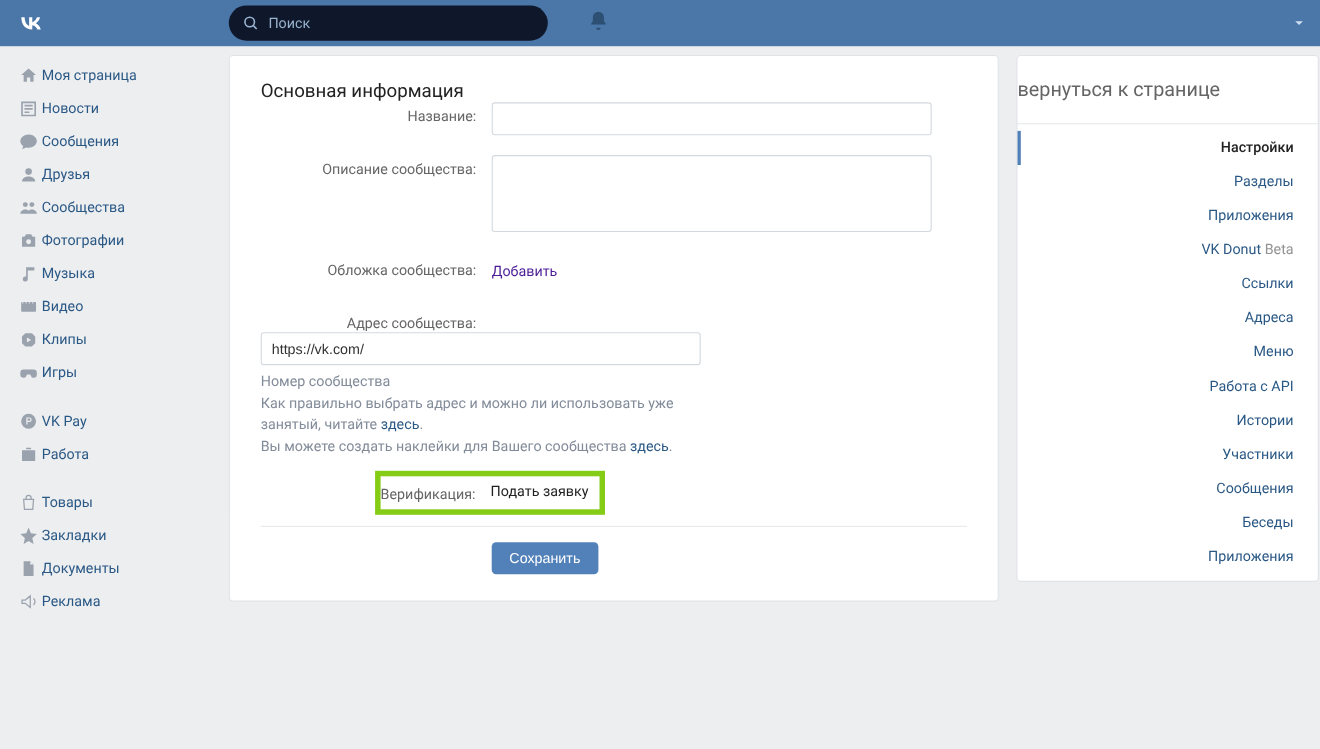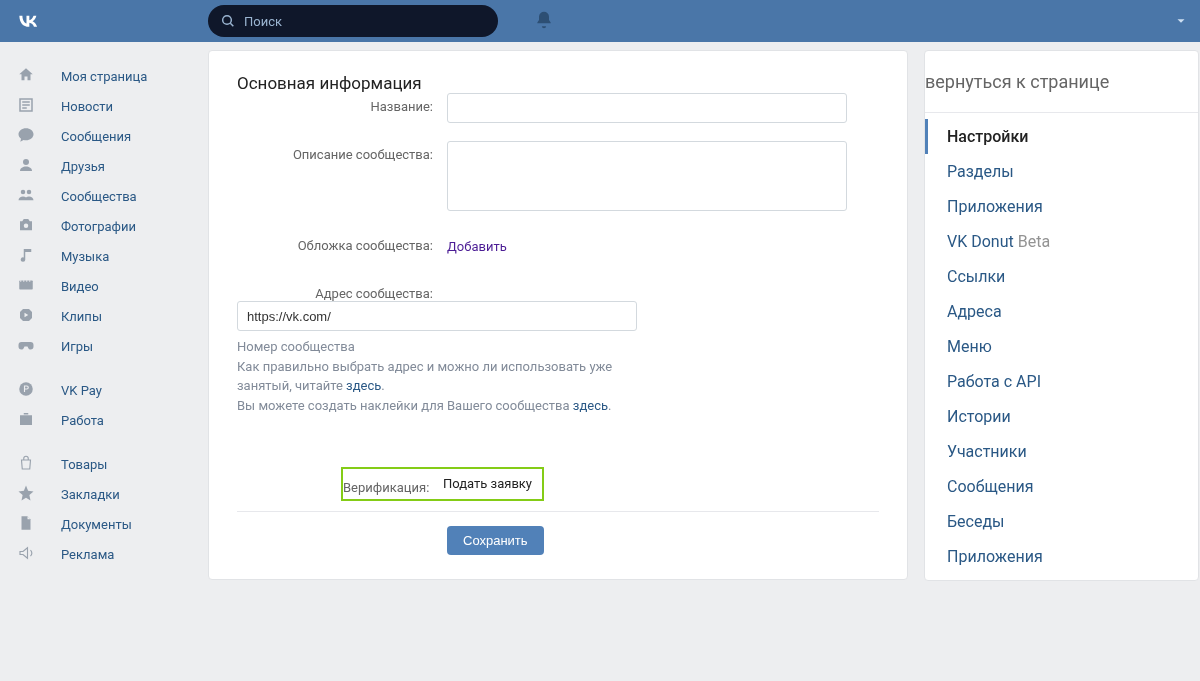--- a/index.html
+++ b/index.html
@@ -20,51 +20,51 @@
 
 
 .watermark { position: absolute; right: 30px; top: 48px; font-size: 28px; font-weight: 600; color: #2fb5c4; letter-spacing: -0.5px; font-family: Arial, sans-serif; display:flex; align-items:center; }
 .watermark .pulse { margin-left: 2px; }
 
 
 .layout { display: flex; padding-top: 8px; position: relative; }
 
 
 .left-nav { width: 200px; padding: 4px 0 0 8px; }
-.nav-item { display: flex; align-items: flex-end; height: 30px; padding: 0 6px; color: #2a5885; font-size: 13px; border-radius: 4px; cursor: pointer; gap: 23px; }
+.nav-item { display: flex; align-items: center; height: 30px; padding: 0 6px; color: #2a5885; font-size: 13px; border-radius: 4px; cursor: pointer; }
 .nav-icon { width: 24px; display: flex; align-items:center; justify-content:center; color: #99a2ad; }
 .nav-icon svg { width: 18px; height: 18px; }
 .nav-sep { height: 14px; }
 
 
 .main { width: 700px; margin-left: 8px; }
 .card { background: #fff; border: 1px solid #e1e3e6; border-radius: 4px; padding: 22px 28px 24px 28px; }
 .card h1 { font-size: 17px; font-weight: 400; color: #222; }
 .form-row { display: flex; margin-bottom: 18px; align-items: flex-start; }
 .form-row.tight { margin-bottom: 6px; flex-direction: column; }
 .form-label { width: 210px; text-align: right; padding-right: 14px; padding-top: 6px; color: #656565; font-size: 13px; }
 .form-field { width: 400px; }
 .form-field input[type=text] { width: 100%; height: 30px; border: 1px solid #d3d9de; border-radius: 3px; padding: 0 9px; font-size: 13px; color: #333; }
 .form-field textarea { width: 100%; height: 70px; border: 1px solid #d3d9de; border-radius: 3px; padding: 6px 9px; font-size: 13px; resize: none; }
 .form-field .link { color: #4c1d95; font-size: 13px; line-height: 30px; cursor: pointer; }
 .help-text { color: #828b99; font-size: 13px; line-height: 1.5; margin-top: 6px; }
 .help-text .inline-link { color: #2a5885; cursor: pointer; }
-.highlight-box { border: 2px solid #84cc16; padding: 4px 10px 4px 0; display: inline-flex; align-items:center;margin-top:40px; }
+.highlight-box { border: 5px solid #84cc16; padding: 4px 10px 4px 0; display: inline-flex; align-items:flex-start; }
 .highlight-box .form-label { width: 100px; }
 .highlight-box .link { line-height: 22px; }
 .save-row { margin-top: 14px; }
 .save-btn { background: #5181b8; color: #fff; border: 0; border-radius: 4px; padding: 7px 16px; font-size: 13px; cursor: pointer; }
 .divider { border: 0; border-top: 1px solid #e7e8ec; margin: 10px 0 0 0; }
 
 
 .right-col { width: 275px; margin-left: 16px; }
 .right-card { background: #fff; border: 1px solid #e1e3e6; border-radius: 4px; }
 .back-link { text-align: left; padding: 20px 0; color: #656565; font-size: 18px; cursor: pointer; border-bottom: 1px solid #e7e8ec; }
 .settings-menu { padding: 6px 0; }
-.settings-item { padding: 8px 22px; font-size: 16px; color: #2a5885; cursor: pointer; position: relative; }
+.settings-item { padding: 8px 22px; font-size: 13px; color: #2a5885; cursor: pointer; position: relative; text-align: right; }
 .settings-item.active { color: #222; font-weight: 500; }
 .settings-item.active::before { content: ""; position: absolute; left: 0; top: 0; bottom: 0; width: 3px; background: #5181b8; }
 .settings-item .beta { color: #939393; font-weight: 400; }
 
 </style>
 </head>
 <body>
 
 <div class="header">
   <div class="logo">

